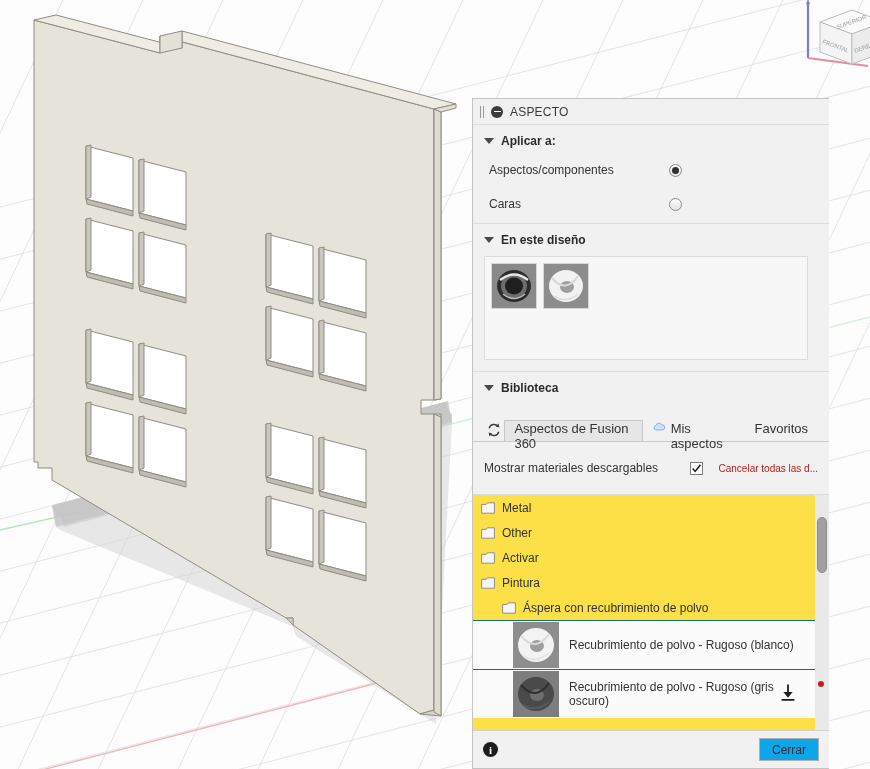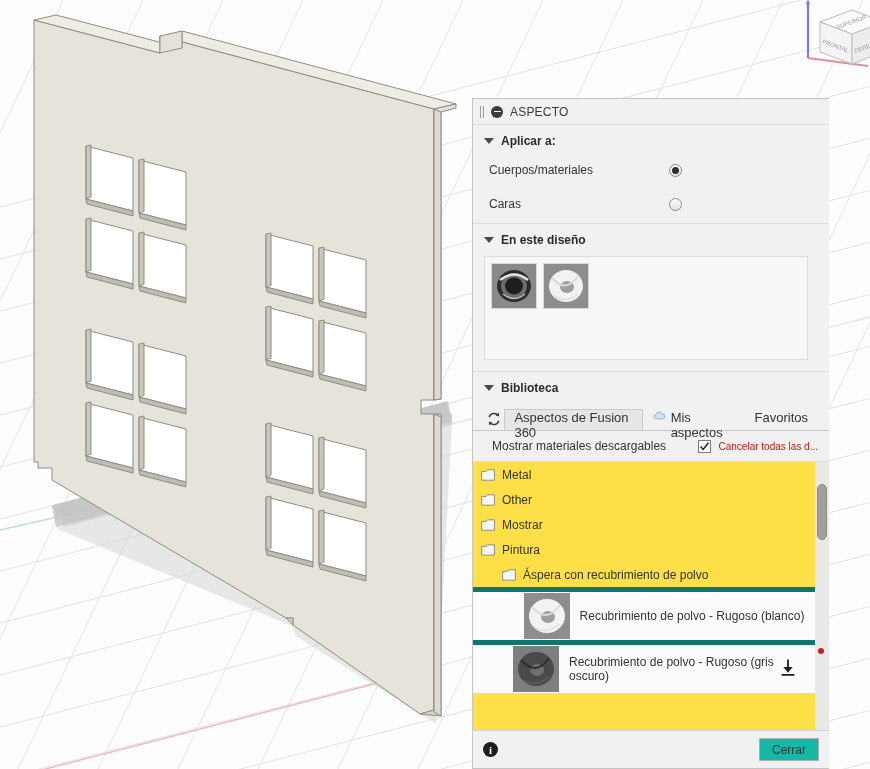--- a/index.html
+++ b/index.html
@@ -54,80 +54,79 @@
     border-radius:50%;background:#2f2f2f;
   }
 
   .swatch-well{
     margin:2px 11px 11px 11px;height:104px;background:#f7f7f7;border:1px solid #dcdcdc;
     padding:6px;box-sizing:border-box;display:flex;gap:6px;align-items:flex-start;
   }
   .swatch{width:44px;height:44px;border:1px solid #d8d8d8;background:#888;position:relative;overflow:hidden;}
 
   
-  .lib-wrap{display:flex;flex-direction:column;flex:1 1 auto;min-height:0;}
+  .lib-wrap{display:flex;flex-direction:column;flex:1 1 auto;min-height:0;gap:11px;}
   .search-row{padding:2px 11px 0 11px;}
   .search-box{
     height:22px;border:1px solid #b9b9b9;background:#fff;display:flex;align-items:center;
     padding:0 6px;box-sizing:border-box;
   }
   .search-box input{
     border:0;outline:0;flex:1 1 auto;font-size:12px;color:#333;background:transparent;
     font-family:"Liberation Sans",sans-serif;
   }
   .search-box input::placeholder{color:#8d8d8d;}
 
   .tabs-row{display:flex;align-items:flex-end;padding:6px 11px 0 11px;border-bottom:1px solid #c9c9c9;}
   .refresh-btn{width:24px;height:22px;display:flex;align-items:center;justify-content:center;cursor:pointer;}
   .tab{
     height:21px;display:flex;align-items:flex-start;gap:5px;padding:0 9px;font-size:13px;color:#333;
     border:1px solid transparent;border-bottom:none;box-sizing:border-box;cursor:default;
   }
   .tab.active{background:#e6e6e6;border-color:#c9c9c9;}
 
   .downloadable-row{display:flex;align-items:center;height:30px;padding:0 11px;}
-  .downloadable-row .dl-lbl{font-size:12px;color:#333;margin-left:8px;}
+  .downloadable-row .dl-lbl{font-size:12px;color:#333;}
   .cbx{
     width:13px;height:13px;border:1px solid #7e7e7e;background:#fff;margin-left:32px;
     display:flex;align-items:center;justify-content:center;box-sizing:border-box;
   }
   .cbx svg{display:block;}
   .cancel-all{margin-left:auto;font-size:10px;color:#b91c1c;}
 
   .tree{
     flex:1 1 auto;min-height:0;overflow:hidden;position:relative;background:#fde047;
     border-top:1px solid #dcdcdc;
   }
   .tree-inner{position:absolute;left:0;top:0;right:14px;bottom:0;overflow:hidden;}
   .tree-row{display:flex;align-items:center;height:25px;padding-left:8px;font-size:12px;color:#333;}
   .tree-row.indent1{padding-left:29px;}
   .folder{width:14px;height:12px;margin-right:7px;flex:0 0 auto;}
   .mat-row{
-    display:flex;align-items:center;height:48px;background:#fbfbfb;border-top:5px solid #0f766e;
+    display:flex;align-items:center;height:48px;background:#fbfbfb;border-top:1px solid #0f766e;
     position:relative;
-    justify-content:center;
   }
   .mat-row .thumb{width:46px;height:46px;margin-left:40px;background:#8f8f8f;overflow:hidden;flex:0 0 auto;}
   .mat-row .mname{margin-left:10px;font-size:12px;color:#333;}
   .dl-icon{position:absolute;right:18px;top:50%;transform:translateY(-50%);}
   .red-dot{position:absolute;right:7px;top:4px;width:6px;height:6px;border-radius:50%;background:#d11b1b;}
 
   .vscroll{position:absolute;right:0;top:0;width:14px;bottom:0;background:#e9e9e9;}
   .vthumb{position:absolute;left:2px;top:22px;width:10px;height:56px;border-radius:5px;background:#a0a0a0;border:1px solid #8c8c8c;box-sizing:border-box;}
 
   .dlg-footer{
     flex:0 0 auto;height:38px;border-top:1px solid #d2d2d2;background:#f1f1f1;
     display:flex;align-items:center;padding:0 10px;box-sizing:border-box;
   }
   .info-badge{
     width:15px;height:15px;border-radius:50%;background:#1d1d1d;color:#fff;font-weight:bold;
     font-size:11px;display:flex;align-items:center;justify-content:center;font-family:"Liberation Serif",serif;
   }
   .close-btn{
-    margin-left:auto;min-width:60px;height:23px;padding:0 12px;background:#14b8a6;
+    margin-left:auto;min-width:60px;height:23px;padding:0 12px;background:#0ea5e9;
     border:1px solid #b0b0b0;font-size:12px;color:#333;display:flex;align-items:center;
     justify-content:center;box-sizing:border-box;font-family:"Liberation Sans",sans-serif;
   }
 </style>
 </head>
 <body>
 
 <div id="viewport">
   <svg width="870" height="769" viewBox="0 0 870 769">
     <defs>
@@ -315,21 +314,21 @@
   </div>
 
   <div class="dlg-body">
 
     <div class="section">
       <div class="sec-head">
         <div class="tri"></div>
         <span>Aplicar a:</span>
       </div>
       <div class="radio-row">
-        <div class="lbl">Cuerpos/materiales</div>
+        <div class="lbl">Aspectos/componentes</div>
         <div class="radio checked"></div>
       </div>
       <div class="radio-row" style="height:38px;">
         <div class="lbl">Caras</div>
         <div class="radio"></div>
       </div>
     </div>
 
     <div class="section">
       <div class="sec-head">
@@ -413,21 +412,21 @@
             <svg class="folder" viewBox="0 0 14 12">
               <path d="M 0.6,2.4 L 5.2,2.4 L 6.4,0.8 L 13.4,0.8 L 13.4,11.2 L 0.6,11.2 Z" fill="#f7f7f7" stroke="#8e8e8e" stroke-width="1"></path>
             </svg>
             <span>Other</span>
           </div>
 
           <div class="tree-row">
             <svg class="folder" viewBox="0 0 14 12">
               <path d="M 0.6,2.4 L 5.2,2.4 L 6.4,0.8 L 13.4,0.8 L 13.4,11.2 L 0.6,11.2 Z" fill="#f7f7f7" stroke="#8e8e8e" stroke-width="1"></path>
             </svg>
-            <span>Mostrar</span>
+            <span>Activar</span>
           </div>
 
           <div class="tree-row">
             <svg class="folder" viewBox="0 0 14 12">
               <path d="M 0.6,2.4 L 5.2,2.4 L 6.4,0.8 L 13.4,0.8 L 13.4,11.2 L 0.6,11.2 Z" fill="#f7f7f7" stroke="#8e8e8e" stroke-width="1"></path>
             </svg>
             <span>Pintura</span>
           </div>
 
           <div class="tree-row indent1">

